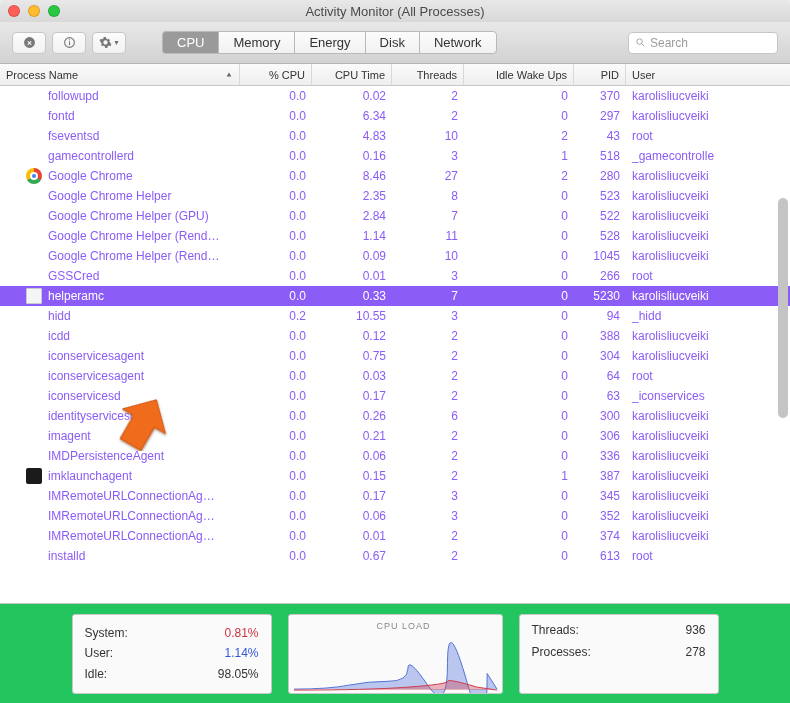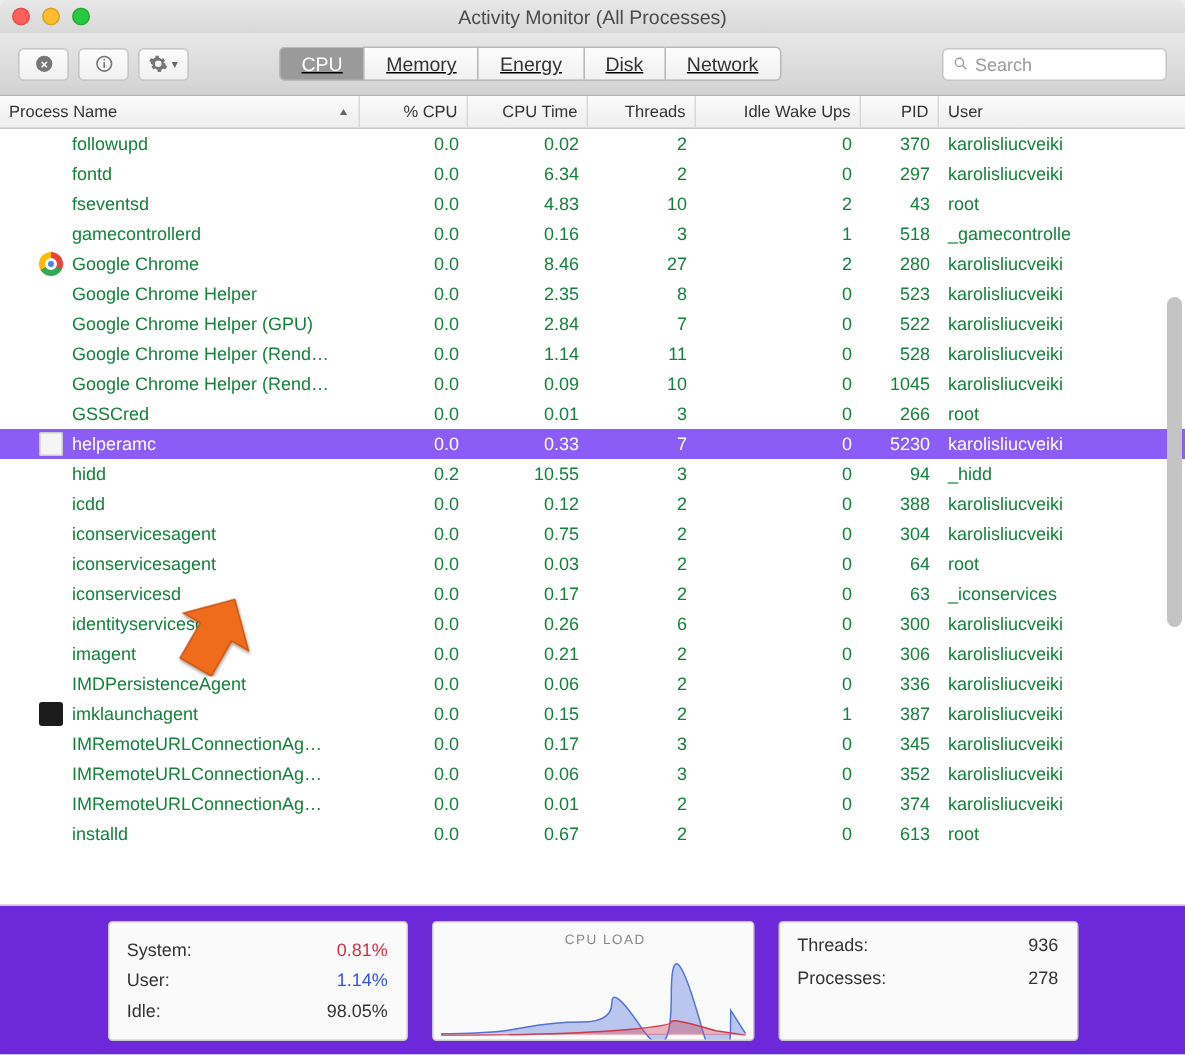--- a/index.html
+++ b/index.html
@@ -10,41 +10,41 @@
 .titlebar { height: 22px; display: flex; align-items: center; padding: 0 8px; position: relative; background: linear-gradient(#e8e8e8,#d8d8d8); border-top-left-radius:6px; border-top-right-radius:6px; }
 .traffic { display: flex; gap: 8px; }
 .traffic-btn { width: 12px; height: 12px; border-radius: 50%; border: 0.5px solid rgba(0,0,0,.15); }
 .tb-close{background:#ff5f57;} .tb-min{background:#febc2e;} .tb-max{background:#28c840;}
 .title { position:absolute; left:0; right:0; text-align:center; font-size:13px; color:#4a4a4a; pointer-events:none; }
 
 
 .toolbar { height: 42px; display:flex; align-items:center; padding: 0 12px; gap: 8px; background: linear-gradient(#e8e8e8,#d2d2d2); border-bottom:1px solid #b5b5b5; }
 .tbtn-group { display:flex; gap:6px; }
 .tbtn { width:34px; height:22px; background:linear-gradient(#fcfcfc,#f1f1f1); border:1px solid #c6c6c6; border-radius:4px; display:flex; align-items:center; justify-content:center; font-size:12px; color:#6b6b6b; }
-.segmented { display:flex; margin-left: 52px; text-decoration: underline; }
+.segmented { display:flex; margin-left: 28px; }
 .seg { padding:3px 14px; font-size:13px; border:1px solid #b9b9b9; border-right:none; background:linear-gradient(#fcfcfc,#f1f1f1); color:#333; }
 .seg:first-child{border-top-left-radius:4px;border-bottom-left-radius:4px;}
 .seg:last-child{border-right:1px solid #b9b9b9;border-top-right-radius:4px;border-bottom-right-radius:4px;}
 .seg.active{ background:#9a9a9a; color:#fff; }
 .search { margin-left:auto; width:150px; height:22px; border:1px solid #c6c6c6; border-radius:4px; background:#fff; display:flex; align-items:center; padding:0 6px; font-size:12px; color:#9b9b9b; gap:4px;}
 
 
 .theader { display:flex; height:22px; background:linear-gradient(#fbfbfb,#eeeeee); border-bottom:1px solid #c8c8c8; font-size:11px; color:#333; align-items:center;}
 .th { border-right:1px solid #d8d8d8; height:100%; display:flex; align-items:center; padding:0 6px; }
 .th.name{flex:0 0 240px; justify-content:space-between;}
 .th.cpu{flex:0 0 72px; justify-content:flex-end;}
 .th.time{flex:0 0 80px; justify-content:flex-end;}
 .th.threads{flex:0 0 72px; justify-content:flex-end;}
 .th.wake{flex:0 0 110px; justify-content:flex-end;}
 .th.pid{flex:0 0 52px; justify-content:flex-end;}
 .th.user{flex:1; border-right:none;}
 
 
 .tbody { flex:1; overflow-y:auto; background:#fff; position:relative;}
-.row { display:flex; height:20px; font-size:12px; color:#15803d; align-items:center; }
+.row { display:flex; height:20px; font-size:12px; color:#8b5cf6; align-items:center; }
 .row.selected{ background:#8b5cf6; color:#fff; }
 .cell{ padding:0 6px; overflow:hidden; white-space:nowrap; text-overflow:ellipsis; }
 .cell.name{flex:0 0 240px; display:flex; align-items:center; gap:6px; padding-left:28px;}
 .cell.cpu{flex:0 0 72px; text-align:right;}
 .cell.time{flex:0 0 80px; text-align:right;}
 .cell.threads{flex:0 0 72px; text-align:right;}
 .cell.wake{flex:0 0 110px; text-align:right;}
 .cell.pid{flex:0 0 52px; text-align:right;}
 .cell.user{flex:1;}
 
@@ -54,21 +54,21 @@
 .app-icon.file{ background:#f5f5f5; border:1px solid #ccc; border-radius:1px;}
 .app-icon.term{ background:#1b1b1b; border-radius:2px;}
 
 .scrollbar-track{position:absolute;right:2px;top:2px;bottom:2px;width:12px;}
 .scrollbar-thumb{position:absolute;right:0;top:110px;width:10px;height:220px;background:#c4c4c4;border-radius:6px;}
 
 
 .arrow-wrap{position:absolute; left:113px; top:310px; pointer-events:none; z-index:5;}
 
 
-.footer { height: 100px; border-top:1px solid #c8c8c8; background:#6d28d9; display:flex; justify-content:center; align-items:center; gap:16px; padding: 8px 20px;}
+.footer { height: 100px; border-top:1px solid #c8c8c8; background:#22c55e; display:flex; justify-content:center; align-items:center; gap:16px; padding: 8px 20px;}
 .panel{ border:1px solid #c8c8c8; background:#fafafa; border-radius:3px; height:80px; font-size:12px; color:#333; }
 .panel1{ width:200px; padding:8px 12px; display:flex; flex-direction:column; justify-content:space-around;}
 .panel1 .line{display:flex; justify-content:space-between;}
 .panel1 .sys{color:#cc3340;} .panel1 .usr{color:#3455d6;margin-left:42px;}
 .panel2{ width:215px; position:relative; }
 .panel2 .label{position:absolute;top:6px;left:17px;right:0;text-align:center;font-size:9px;color:#888;letter-spacing:1px;}
 .panel3{ width:200px; padding:8px 12px; display:flex; flex-direction:column; gap:8px;}
 .panel3 .line{display:flex; justify-content:space-between;}
 
 svg.sort-arrow{width:8px;height:8px;}

